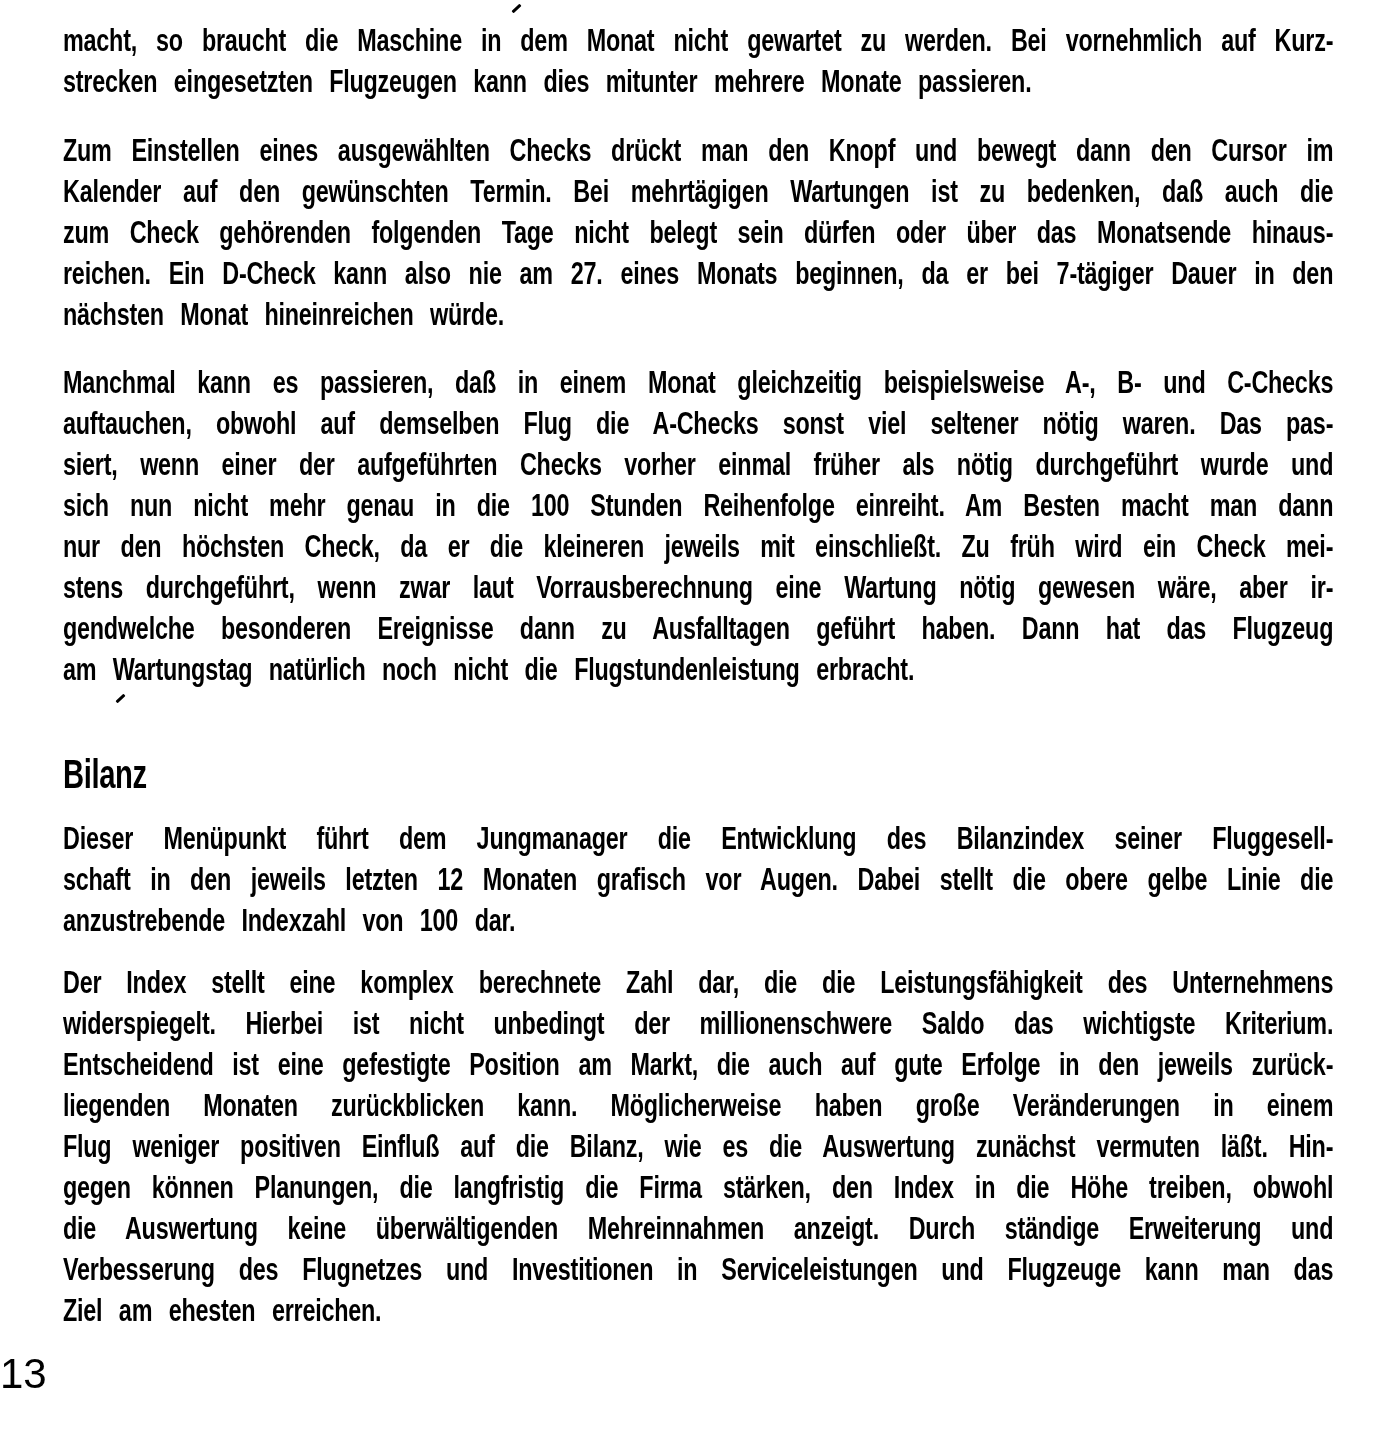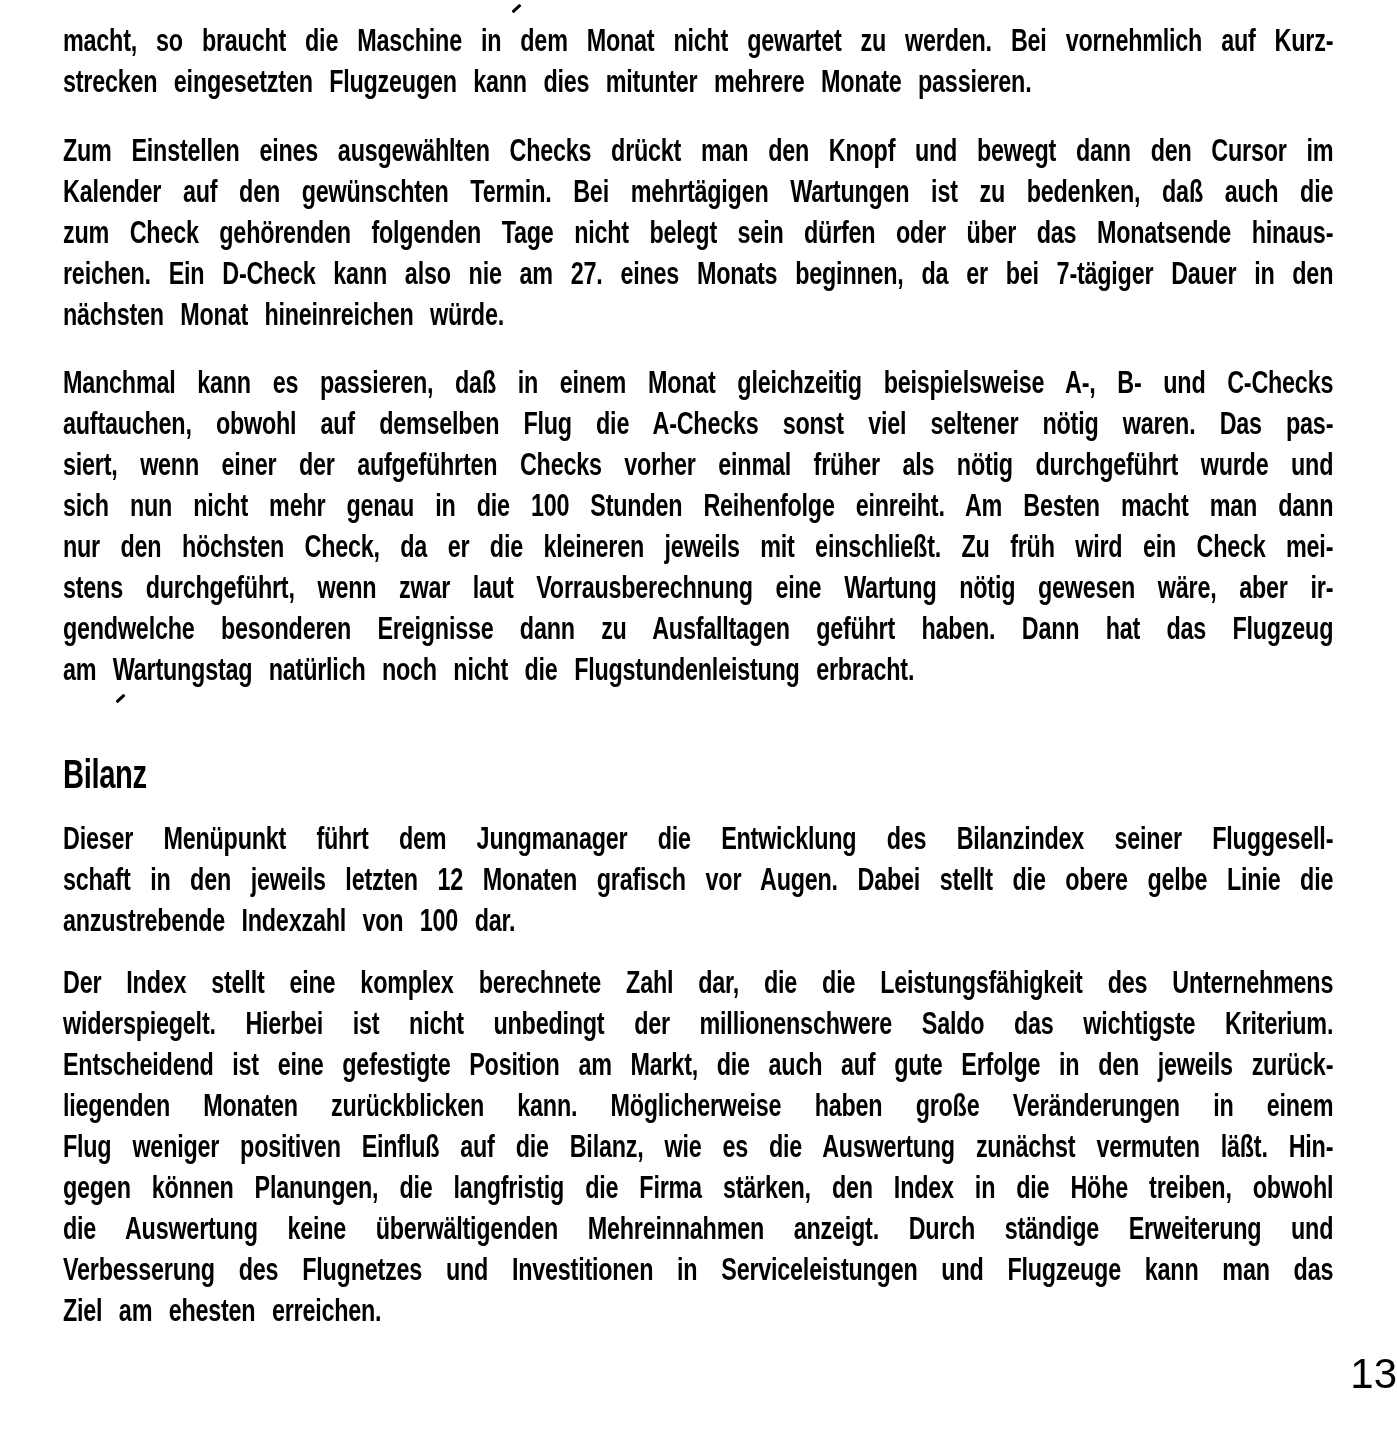--- a/index.html
+++ b/index.html
@@ -48,21 +48,21 @@
   #s1 { margin-top: 28px; }
   #s2 { margin-top: 27px; }
   #s3 { margin-top: 62px; }
   #s4 { margin-top: 22px; }
   #s5 { margin-top: 21px; }
   .page-number {
     position: absolute;
     top: 1352px;
     left: 0;
     width: 1397px;
-    text-align: right;
+    text-align: left;
     font-size: 42px;
     line-height: 44px;
     font-weight: normal;
   }
   
   .speck {
     position: absolute;
     background: #000000;
     height: 3px;
     width: 11px;

